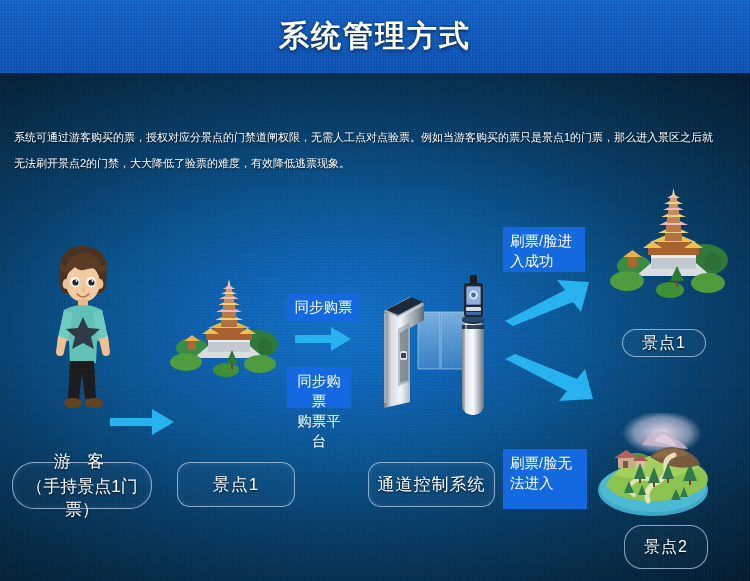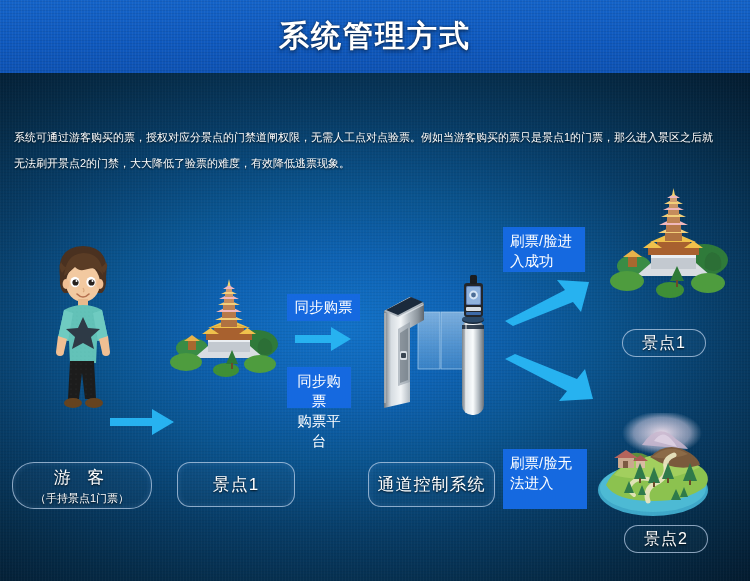--- a/index.html
+++ b/index.html
@@ -77,39 +77,39 @@
     text-align:center;
     display:flex;
     flex-direction:column;
     align-items:center;
     justify-content:center;
     background:rgba(255,255,255,.02);
     box-shadow:0 0 6px rgba(120,170,230,.18) inset;
     z-index:7;
   }
   .outline-box .l1{font-size:17px;letter-spacing:6px;text-shadow:0 1px 2px rgba(0,0,0,.8);}
-  .outline-box .l2{font-size:11px;letter-spacing:0px;margin-top:2px;text-shadow:0 1px 2px rgba(0,0,0,.8);}
+  .outline-box .l2{font-size:17px;letter-spacing:0px;margin-top:2px;text-shadow:0 1px 2px rgba(0,0,0,.8);}
   .outline-box.single{font-size:17px;letter-spacing:1px;text-shadow:0 1px 2px rgba(0,0,0,.8);}
 
   #box-tourist{left:12px;top:389px;width:140px;height:47px;border-radius:22px;}
   #box-spot1-bottom{left:177px;top:389px;width:118px;height:45px;border-radius:13px;}
   #box-gate-system{left:368px;top:389px;width:127px;height:45px;border-radius:13px;}
 
   .pill-box{
     position:absolute;box-sizing:border-box;
     border:1px solid rgba(190,210,235,.72);
     border-radius:18px;
     color:#ffffff;font-size:16px;letter-spacing:1px;
     display:flex;align-items:center;justify-content:center;
     background:rgba(255,255,255,.02);
     text-shadow:0 1px 2px rgba(0,0,0,.8);
     z-index:7;
   }
   #pill-spot1{left:622px;top:256px;width:84px;height:28px;}
-  #pill-spot2{left:624px;top:452px;width:84px;height:28px;}
+  #pill-spot2{left:624px;top:452px;width:84px;height:44px;}
 
   
   .callout{
     position:absolute;box-sizing:border-box;
     background:#1569e0;
     color:#ffffff;
     font-size:14.5px;
     line-height:20px;
     padding:4px 7px;
     z-index:8;

